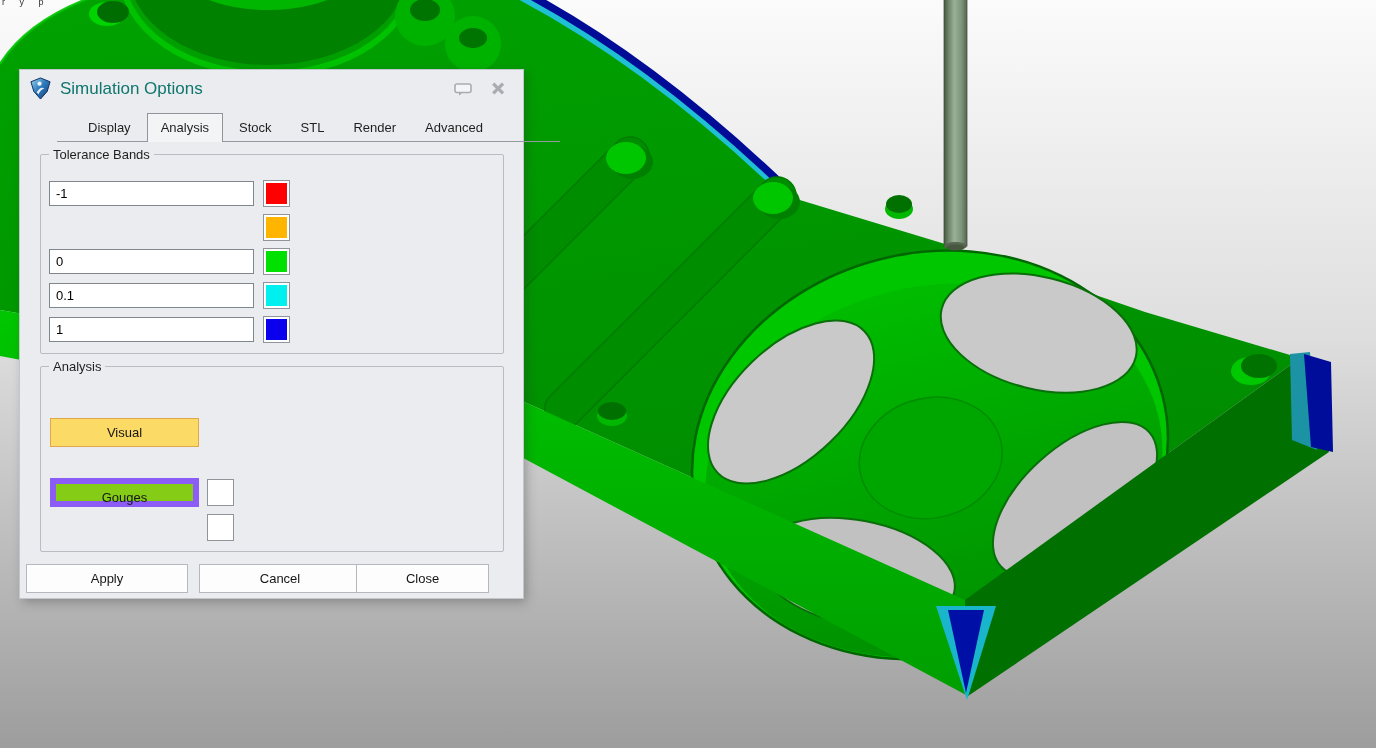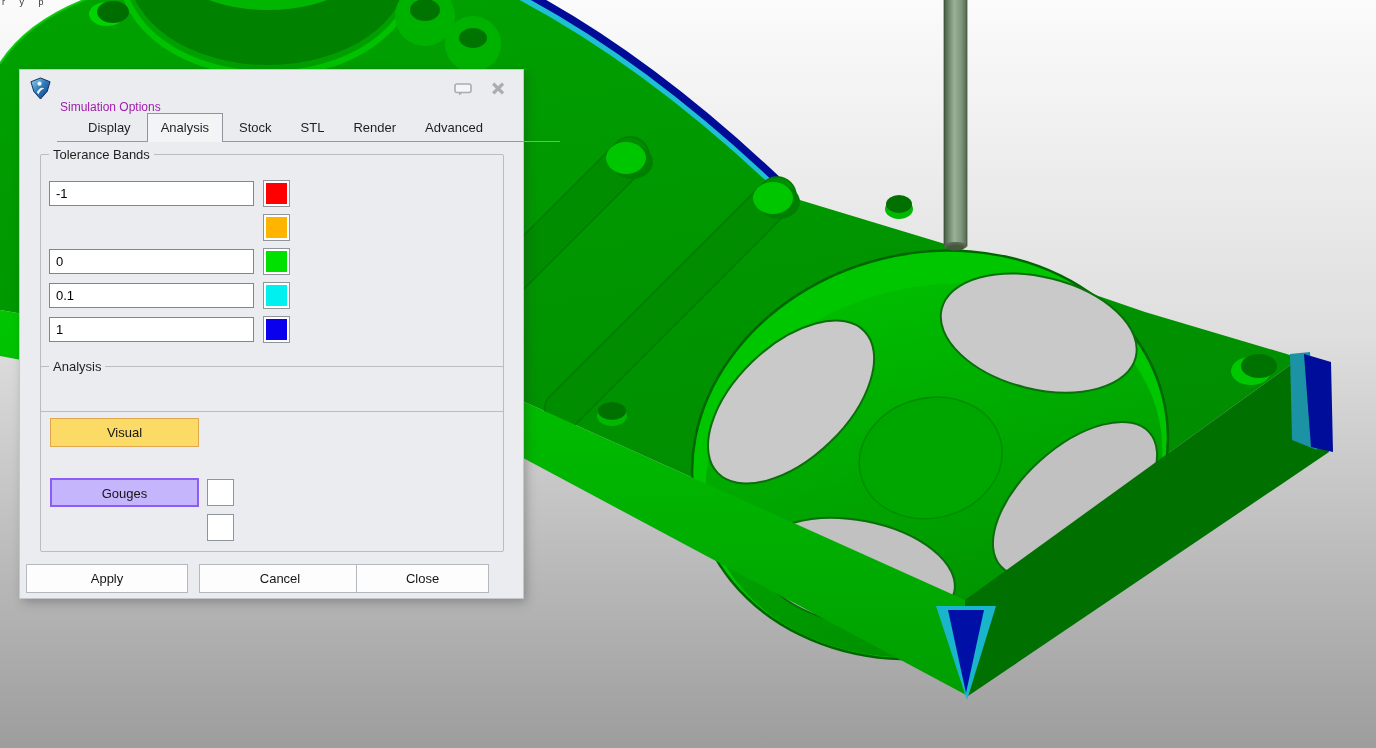--- a/index.html
+++ b/index.html
@@ -5,37 +5,37 @@
   html,body{margin:0;padding:0;}
   body{width:1376px;height:748px;overflow:hidden;font-family:"Liberation Sans",sans-serif;position:relative;background:#9e9e9e;}
   .stage{position:absolute;inset:0;width:1376px;height:748px;}
   .stage svg{display:block;}
   
   .dialog,.dialog *{box-sizing:border-box;}
   .dialog{position:absolute;left:20px;top:70px;width:503px;height:528px;background:#eaecef;
           box-shadow:0 0 0 1px #c2c7cc, 3px 4px 10px rgba(50,50,50,.35);z-index:10;font-size:13px;color:#1f1f1f;}
   .titlebar{position:absolute;left:0;top:0;width:100%;height:38px;}
   .title-icon{position:absolute;left:9px;top:7px;width:23px;height:23px;}
-  .title-text{position:absolute;left:40px;top:0;line-height:38px;font-size:12px;color:#a21caf;margin-top:18px;}
+  .title-text{position:absolute;left:40px;top:0;line-height:38px;font-size:17px;color:#0f766e;}
   .balloon-icon{position:absolute;left:434px;top:13px;width:18px;height:13px;}
   .close-icon{position:absolute;left:466px;top:8px;width:24px;height:22px;text-align:center;
               font-size:16px;font-weight:700;color:#a9acb1;line-height:22px;cursor:default;}
   .tabs{position:absolute;top:43px;left:0;width:100%;height:29px;border-bottom:1px solid #959aa0;
         display:flex;align-items:flex-end;padding-left:18px;margin-left:37px;}
   .tab{height:26px;line-height:26px;padding:0 13px;margin-right:3px;color:#1f1f1f;white-space:nowrap;}
   .tab.active{height:29px;line-height:28px;background:#f3f4f6;border:1px solid #8f959b;border-bottom:none;margin-bottom:-1px;}
   .groupbox{position:absolute;border:1px solid #b9bdc3;border-radius:2px;}
   .groupbox .gb-label{position:absolute;top:-8px;left:8px;background:#eaecef;padding:0 4px;color:#1f1f1f;}
-  .gb1{left:20px;top:84px;width:464px;height:258px;text-decoration:underline;}
+  .gb1{left:20px;top:84px;width:464px;height:200px;text-decoration:underline;}
   .gb2{left:20px;top:296px;width:464px;height:186px;}
   .tol-input{position:absolute;left:8px;width:205px;height:25px;border:1px solid #7f868e;background:#fff;
              font-family:"Liberation Sans",sans-serif;font-size:13px;padding:0 0 0 6px;color:#000;}
   .swatch{position:absolute;left:222px;width:27px;height:27px;background:#fff;border:1px solid #8f959b;padding:2px;}
   .swatch .fill{width:100%;height:100%;}
-  .an-btn{position:absolute;left:9px;width:149px;height:29px;border:2px solid #8b5cf6;background:#c4b5fd;
+  .an-btn{position:absolute;left:9px;width:149px;height:29px;border:6px solid #8b5cf6;background:#84cc16;
           text-align:center;line-height:27px;color:#151515;cursor:default;}
   .an-btn.visual{border:1px solid #dfa84e;}
   .an-swatch{position:absolute;left:166px;width:27px;height:27px;background:#fff;border:1px solid #8f959b;padding:2px;}
   .footer-btn{position:absolute;top:494px;height:29px;border:1px solid #b4b9bf;background:#fdfdfd;
               text-align:center;line-height:27px;color:#151515;cursor:default;}
   
   .edge-text{position:absolute;left:2px;top:-3px;font-size:9px;color:#333;letter-spacing:6px;z-index:2;}
 </style>
 </head>
 <body>

